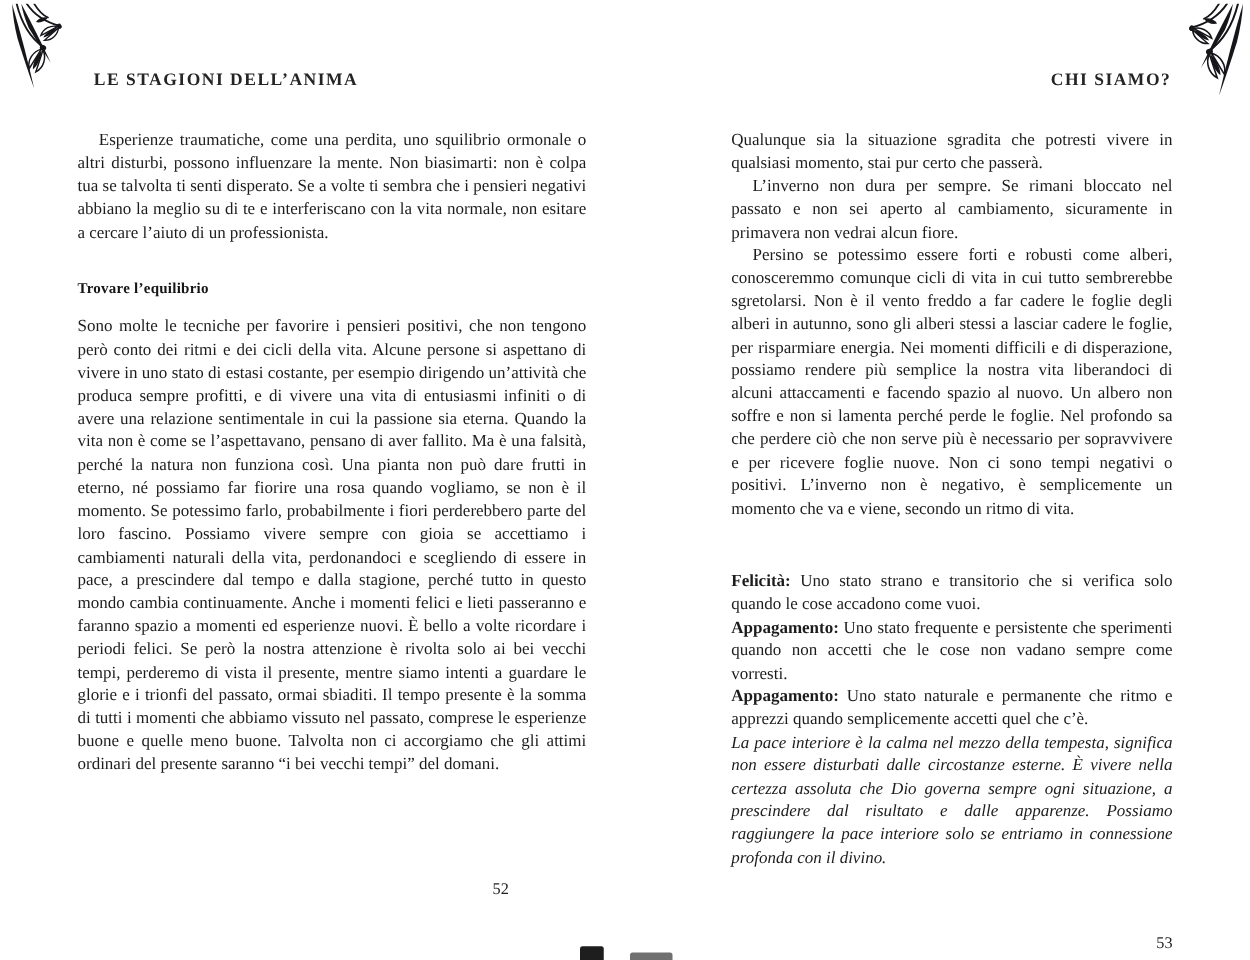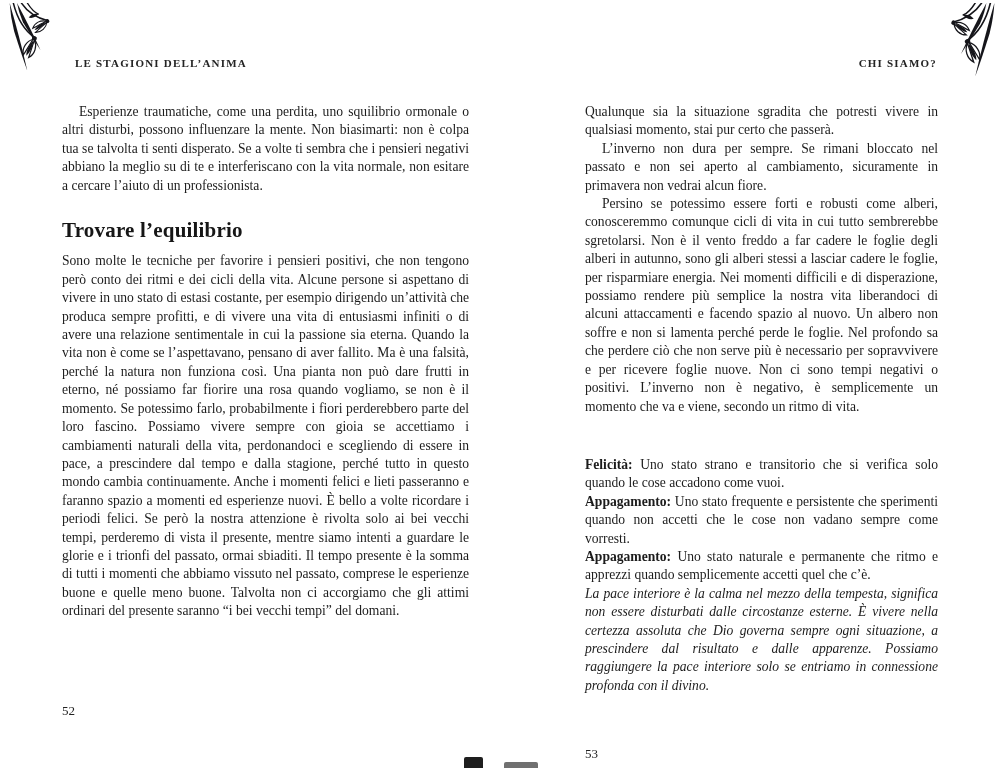--- a/index.html
+++ b/index.html
@@ -2,44 +2,44 @@
 <html lang="it"><head>
 <meta charset="utf-8">
 <style>
   * { margin:0; padding:0; box-sizing:border-box; }
   html, body { width:1000px; height:768px; background:#ffffff; }
   .spread {
     position:relative; width:1000px; height:768px; background:#ffffff;
     font-family:"Liberation Serif","DejaVu Serif",serif; color:#1c1c1c; overflow:hidden;
   }
   .running-head {
-    position:absolute; top:57px; font-size:11px; font-weight:700;
+    position:absolute; top:57px; font-size:14px; font-weight:700;
     letter-spacing:1.2px; color:#242424; white-space:nowrap;
   }
   .running-head.rh-left { left:75px; }
   .running-head.rh-right { right:63px; }
   .corner-art { position:absolute; }
   .corner-art.ca-left { left:8px; top:3px; }
   .corner-art.ca-right { right:4px; top:3px; }
   .column {
     position:absolute; top:103px; font-size:13.6px; line-height:18.4px;
     text-align:justify; hyphens:auto; -webkit-hyphens:auto;
   }
   .col-left  { left:62px;  width:407px; }
   .col-right { left:585px; width:353px; }
   .column p { margin:0; }
   p.indent { text-indent:17px; }
   .section-heading {
-    font-size:21px; font-weight:700; text-align:left;
+    font-size:12px; font-weight:700; text-align:left;
     margin:26px 0 13px 0; letter-spacing:0.2px; color:#161616;
   }
   .def-block { margin-top:40px; }
   .def-term { font-weight:700; }
   .quote { margin-top:24px; font-style:italic; }
-  .page-number { position:absolute; top:703px; font-size:13px; text-align:left; color:#222; }
+  .page-number { position:absolute; top:703px; font-size:13px; text-align:right; color:#222; }
   .page-number.pn-left  { left:62px;  width:345px; }
   .page-number.pn-right { left:585px; width:353px;margin-top:43px; }
   .ui-fragment { position:absolute; }
   .frag-a { left:464px; top:757px; width:19px; height:11px; background:#1e1e1e; border-radius:2px 2px 0 0; }
   .frag-b { left:504px; top:762px; width:34px; height:6px;  background:#707070; border-radius:2px 2px 0 0; }
 </style>
 </head>
 <body>
 
 <div class="spread">

